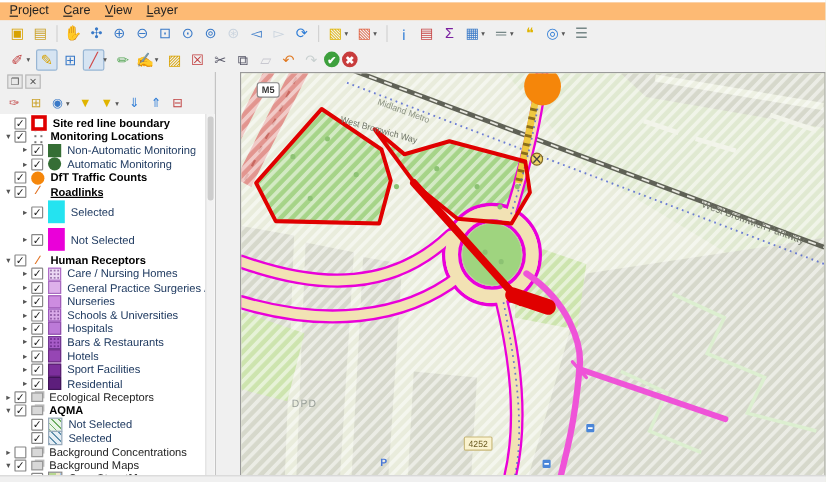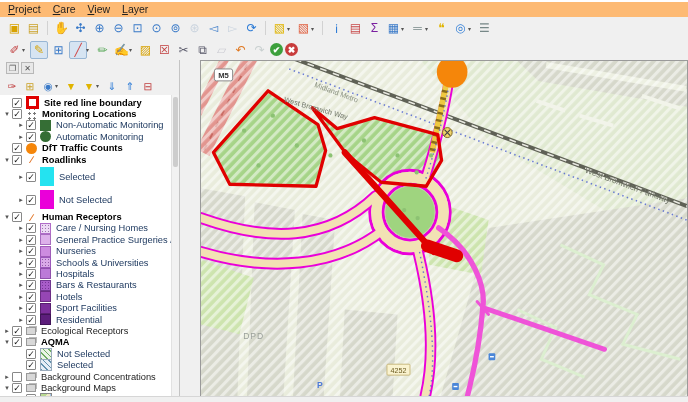--- a/index.html
+++ b/index.html
@@ -154,21 +154,21 @@
           <div class="trow" style="padding-left: 2px;">
             <span class="exp"></span>
             <span class="cb">✓</span>
             <span class="sw" style="width: 11px; height: 11px; border-radius: 50%; background: rgb(245, 134, 10);"></span>
             <span class="lbl" style="font-weight: bold; color: rgb(0, 0, 0);">DfT Traffic Counts</span>
           </div>
           <div class="trow" style="padding-left: 2px;">
             <span class="exp">▾</span>
             <span class="cb">✓</span>
             <span class="sw" style="width: 11px; height: 11px; color: rgb(224, 112, 32); font-weight: bold; font-size: 10px; line-height: 11px; text-align: center;">∕</span>
-            <span class="lbl" style="font-weight: bold; color: rgb(0, 0, 0);">Roadlinks</span>
+            <span class="lbl" style="font-weight: bold; text-decoration: underline; color: rgb(0, 0, 0);">Roadlinks</span>
           </div>
           <div class="trow tall" style="padding-left: 16px;">
             <span class="exp">▸</span>
             <span class="cb">✓</span>
             <span class="sw" style="width: 14px; height: 19px; background: rgb(36, 227, 240);"></span>
             <span class="lbl" style="color: rgb(31, 58, 96);">Selected</span>
           </div>
           <div class="trow tall" style="padding-left: 16px;">
             <span class="exp">▸</span>
             <span class="cb">✓</span>

